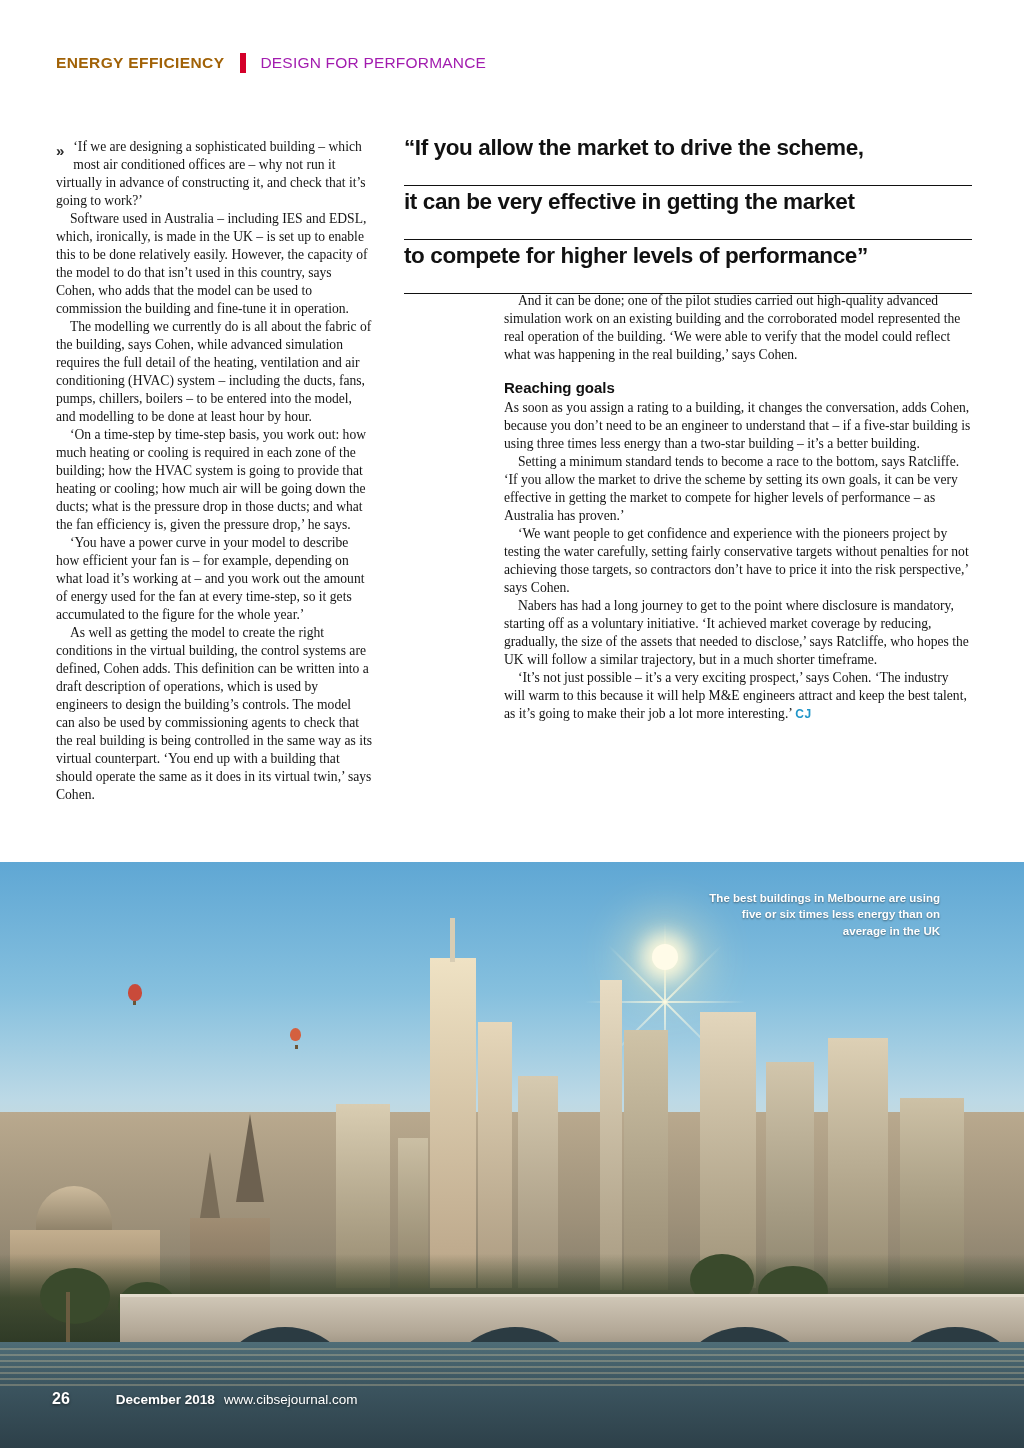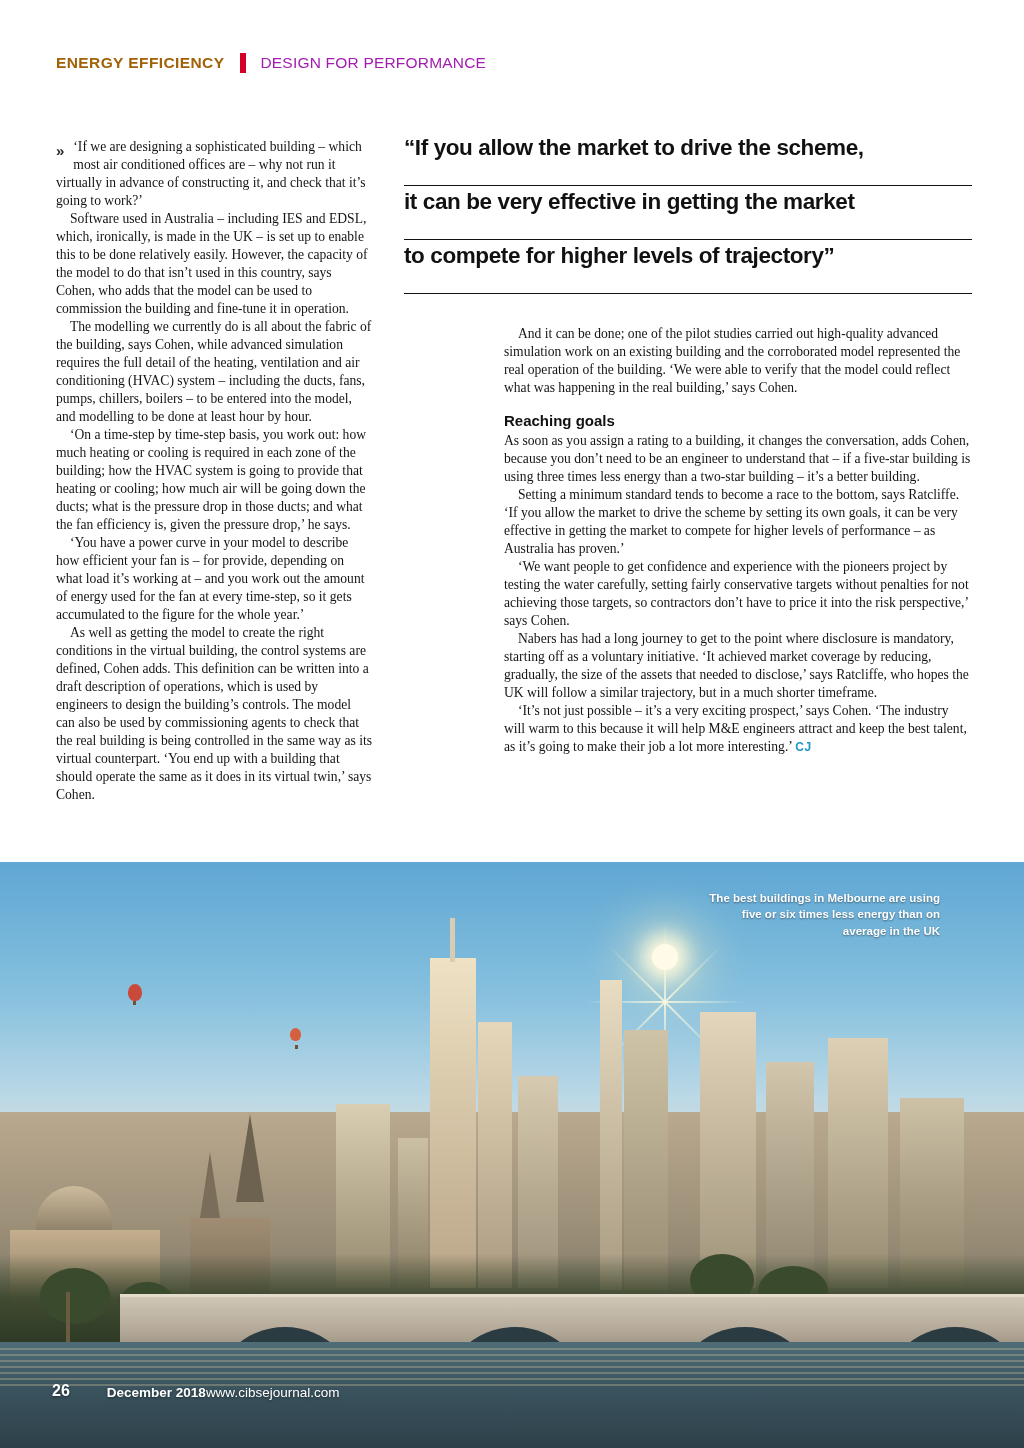--- a/index.html
+++ b/index.html
@@ -176,23 +176,24 @@
     font-weight: bold;
     font-size: 12px;
     color: #2196c9;
     letter-spacing: 0.5px;
   }
 
   
   .footer {
     position: absolute;
     left: 52px;
-    bottom: 48px;
+    bottom: 40px;
     display: flex;
-    align-items: flex-end;
+    align-items: center;
+    gap: 9px;
     color: #ffffff;
     font-family: "Liberation Sans", sans-serif;
     text-shadow: 0 1px 3px rgba(0,0,0,0.5);
   }
   .folio { font-weight: bold; font-size: 16px; }
   .issue { font-weight: bold; font-size: 13.5px; margin-left: 37px; }
   .site  { font-size: 13.5px; }
 </style>
 </head>
 <body>
@@ -256,32 +257,32 @@
   <span class="header-section">ENERGY EFFICIENCY</span>
   <span class="header-rule"></span>
   <span class="header-sub">DESIGN FOR PERFORMANCE</span>
 </div>
 
 <div class="left-col">
   <p><span class="chev">»</span><span>‘If we are designing a sophisticated building – which most air conditioned offices are – why not run it virtually in advance of constructing it, and check that it’s going to work?’</span></p>
   <p>Software used in Australia – including IES and EDSL, which, ironically, is made in the UK – is set up to enable this to be done relatively easily. However, the capacity of the model to do that isn’t used in this country, says Cohen, who adds that the model can be used to commission the building and fine-tune it in operation.</p>
   <p>The modelling we currently do is all about the fabric of the building, says Cohen, while advanced simulation requires the full detail of the heating, ventilation and air conditioning (HVAC) system – including the ducts, fans, pumps, chillers, boilers – to be entered into the model, and modelling to be done at least hour by hour.</p>
   <p>‘On a time-step by time-step basis, you work out: how much heating or cooling is required in each zone of the building; how the HVAC system is going to provide that heating or cooling; how much air will be going down the ducts; what is the pressure drop in those ducts; and what the fan efficiency is, given the pressure drop,’ he says.</p>
-  <p>‘You have a power curve in your model to describe how efficient your fan is – for provide, depending on what load it’s working at – and you work out the amount of energy used for the fan at every time-step, so it gets accumulated to the figure for the whole year.’</p>
+  <p>‘You have a power curve in your model to describe how efficient your fan is – for example, depending on what load it’s working at – and you work out the amount of energy used for the fan at every time-step, so it gets accumulated to the figure for the whole year.’</p>
   <p>As well as getting the model to create the right conditions in the virtual building, the control systems are defined, Cohen adds. This definition can be written into a draft description of operations, which is used by engineers to design the building’s controls. The model can also be used by commissioning agents to check that the real building is being controlled in the same way as its virtual counterpart. ‘You end up with a building that should operate the same as it does in its virtual twin,’ says Cohen.</p>
 </div>
 
 <div class="pullquote">
   <div class="line">“If you allow the market to drive the scheme,</div>
   <div class="line">it can be very effective in getting the market</div>
-  <div class="line">to compete for higher levels of trajectory”</div>
+  <div class="line">to compete for higher levels of performance”</div>
 </div>
 
 <div class="right-col">
-  <p style="text-indent:14px;margin-top:33px;">And it can be done; one of the pilot studies carried out high-quality advanced simulation work on an existing building and the corroborated model represented the real operation of the building. ‘We were able to verify that the model could reflect what was happening in the real building,’ says Cohen.</p>
+  <p style="text-indent:14px;">And it can be done; one of the pilot studies carried out high-quality advanced simulation work on an existing building and the corroborated model represented the real operation of the building. ‘We were able to verify that the model could reflect what was happening in the real building,’ says Cohen.</p>
   <div class="subhead">Reaching goals</div>
   <p style="text-indent:0;">As soon as you assign a rating to a building, it changes the conversation, adds Cohen, because you don’t need to be an engineer to understand that – if a five-star building is using three times less energy than a two-star building – it’s a better building.</p>
   <p>Setting a minimum standard tends to become a race to the bottom, says Ratcliffe. ‘If you allow the market to drive the scheme by setting its own goals, it can be very effective in getting the market to compete for higher levels of performance – as Australia has proven.’</p>
   <p>‘We want people to get confidence and experience with the pioneers project by testing the water carefully, setting fairly conservative targets without penalties for not achieving those targets, so contractors don’t have to price it into the risk perspective,’ says Cohen.</p>
   <p>Nabers has had a long journey to get to the point where disclosure is mandatory, starting off as a voluntary initiative. ‘It achieved market coverage by reducing, gradually, the size of the assets that needed to disclose,’ says Ratcliffe, who hopes the UK will follow a similar trajectory, but in a much shorter timeframe.</p>
   <p><span>‘It’s not just possible – it’s a very exciting prospect,’ says Cohen. ‘The industry will warm to this because it will help M&amp;E engineers attract and keep the best talent, as it’s going to make their job a lot more interesting.’</span> <span class="cj">CJ</span></p>
 </div>
 
 <div class="footer">
   <span class="folio">26</span>

